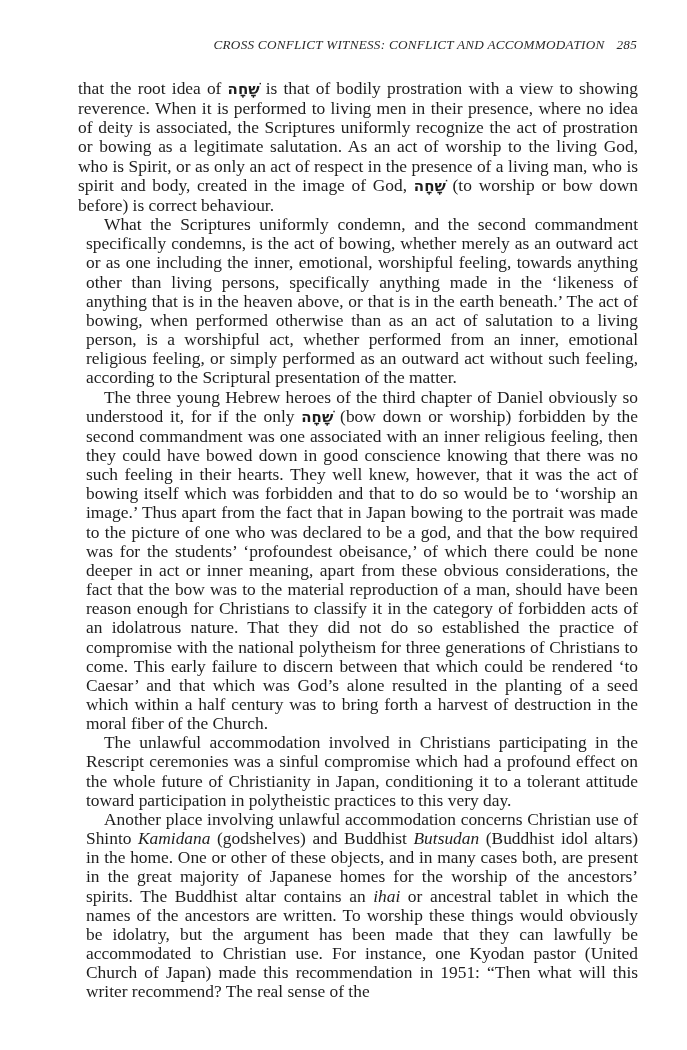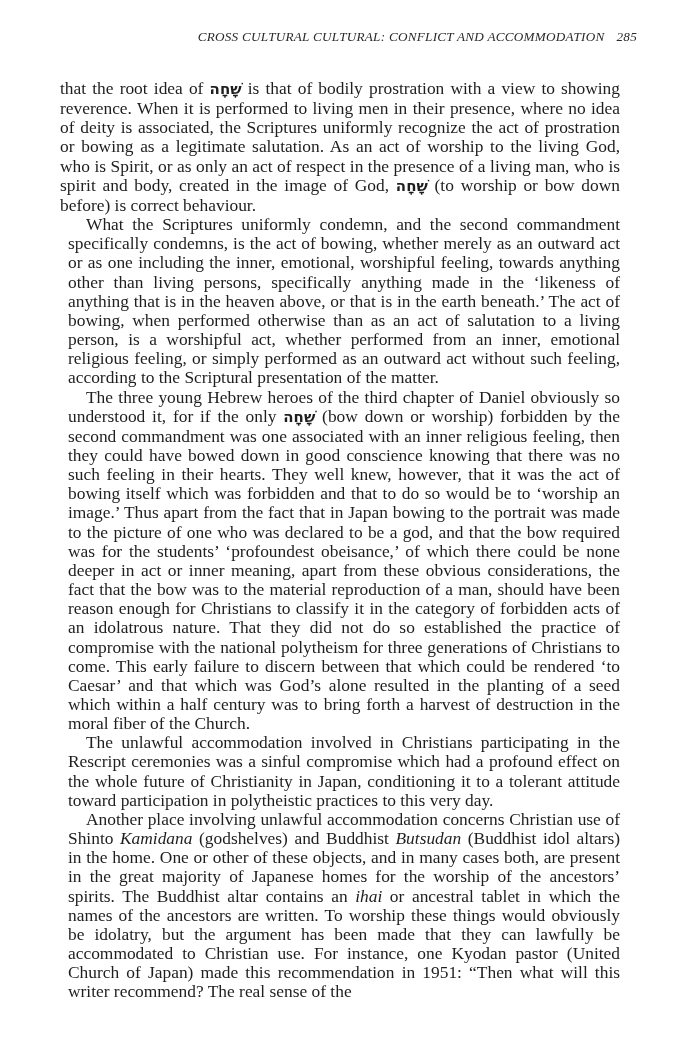--- a/index.html
+++ b/index.html
@@ -24,25 +24,26 @@
       font-style: italic;
       letter-spacing: 0.25px;
       color: #2a2a2a;
       white-space: nowrap;
       text-align: right;
     }
     .running-head .title { }
     .running-head .page-num {
       display: inline-block;
       margin-left: 12px;
+      margin-top: 8px;
     }
     .body-text {
       position: absolute;
       top: 79px;
-      left: 60px;
+      left: 78px;
       width: 560px;
       font-size: 17.4px;
       line-height: 19.15px;
       text-align: justify;
       color: #1e1e1e;
     }
     .body-text p {
       margin: 0;
     }
     .body-text p.indent {
@@ -55,21 +56,21 @@
       font-weight: bold;
       direction: rtl;
       unicode-bidi: isolate;
     }
     em { font-style: italic; }
   </style>
 </head>
 <body>
 
 <div class="running-head">
-  <span class="title">CROSS CULTURAL CULTURAL: CONFLICT AND ACCOMMODATION</span><span class="page-num">285</span>
+  <span class="title">CROSS CONFLICT WITNESS: CONFLICT AND ACCOMMODATION</span><span class="page-num">285</span>
 </div>
 
 <div class="body-text">
   <p>that the root idea of <span class="heb">שָׁחָה</span> is that of bodily prostration with a view to showing reverence. When it is performed to living men in their presence, where no idea of deity is associated, the Scriptures uniformly recognize the act of prostration or bowing as a legitimate salutation. As an act of worship to the living God, who is Spirit, or as only an act of respect in the presence of a living man, who is spirit and body, created in the image of God, <span class="heb">שָׁחָה</span> (to worship or bow down before) is correct behaviour.</p>
   <p class="indent">What the Scriptures uniformly condemn, and the second commandment specifically condemns, is the act of bowing, whether merely as an outward act or as one including the inner, emotional, worshipful feeling, towards anything other than living persons, specifically anything made in the ‘likeness of anything that is in the heaven above, or that is in the earth beneath.’ The act of bowing, when performed otherwise than as an act of salutation to a living person, is a worshipful act, whether performed from an inner, emotional religious feeling, or simply performed as an outward act without such feeling, according to the Scriptural presentation of the matter.</p>
   <p class="indent">The three young Hebrew heroes of the third chapter of Daniel obviously so understood it, for if the only <span class="heb">שָׁחָה</span> (bow down or worship) forbidden by the second commandment was one associated with an inner religious feeling, then they could have bowed down in good conscience knowing that there was no such feeling in their hearts. They well knew, however, that it was the act of bowing itself which was forbidden and that to do so would be to ‘worship an image.’ Thus apart from the fact that in Japan bowing to the portrait was made to the picture of one who was declared to be a god, and that the bow required was for the students’ ‘profoundest obeisance,’ of which there could be none deeper in act or inner meaning, apart from these obvious considerations, the fact that the bow was to the material reproduction of a man, should have been reason enough for Christians to classify it in the category of forbidden acts of an idolatrous nature. That they did not do so established the practice of compromise with the national polytheism for three generations of Christians to come. This early failure to discern between that which could be rendered ‘to Caesar’ and that which was God’s alone resulted in the planting of a seed which within a half century was to bring forth a harvest of destruction in the moral fiber of the Church.</p>
   <p class="indent">The unlawful accommodation involved in Christians participating in the Rescript ceremonies was a sinful compromise which had a profound effect on the whole future of Christianity in Japan, conditioning it to a tolerant attitude toward participation in polytheistic practices to this very day.</p>
   <p class="indent">Another place involving unlawful accommodation concerns Christian use of Shinto <em>Kamidana</em> (godshelves) and Buddhist <em>Butsudan</em> (Buddhist idol altars) in the home. One or other of these objects, and in many cases both, are present in the great majority of Japanese homes for the worship of the ancestors’ spirits. The Buddhist altar contains an <em>ihai</em> or ancestral tablet in which the names of the ancestors are written. To worship these things would obviously be idolatry, but the argument has been made that they can lawfully be accommodated to Christian use. For instance, one Kyodan pastor (United Church of Japan) made this recommendation in 1951: “Then what will this writer recommend? The real sense of the</p>
 </div>
 

